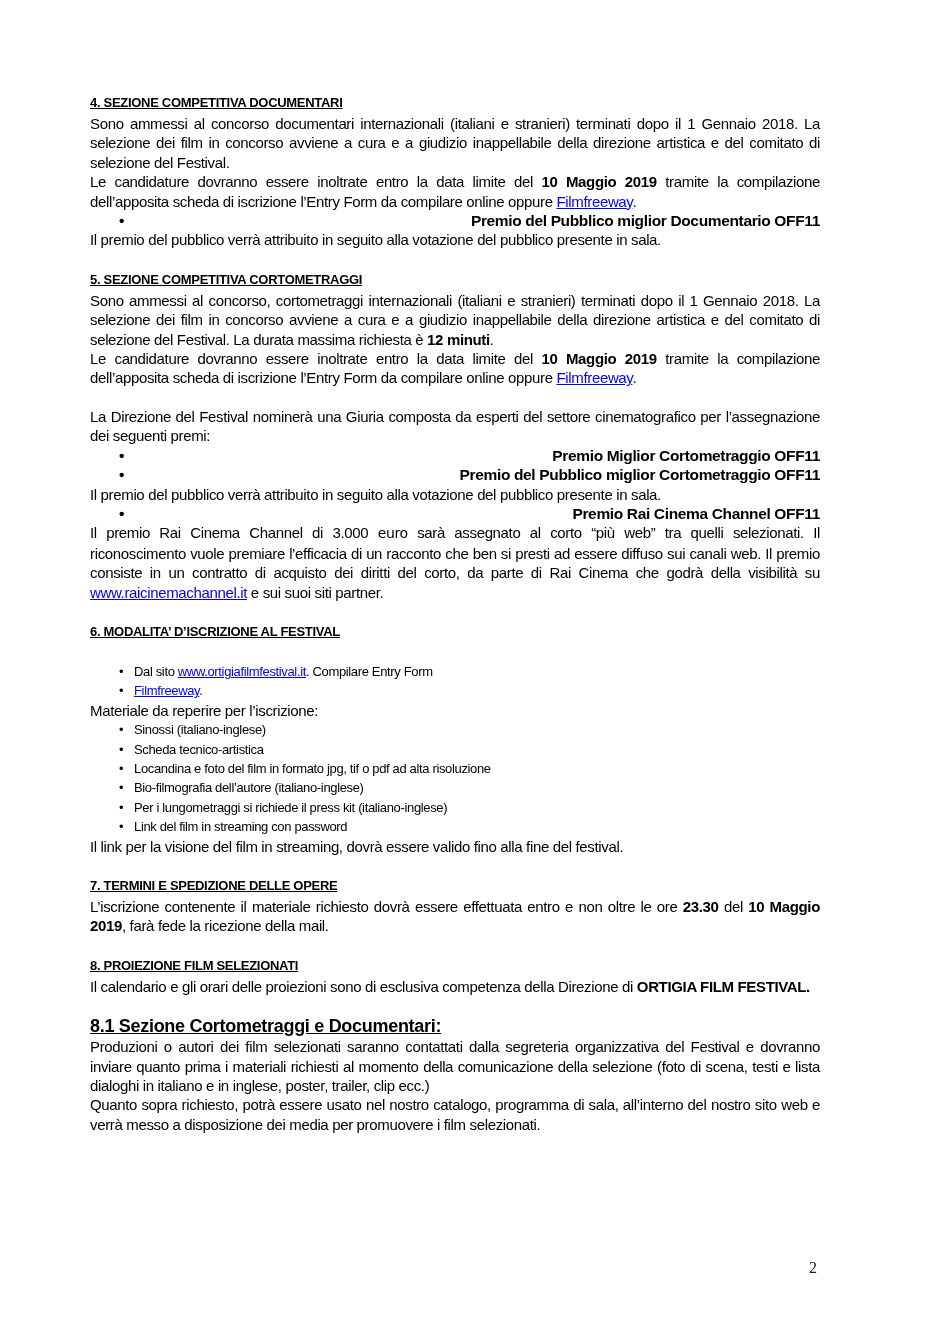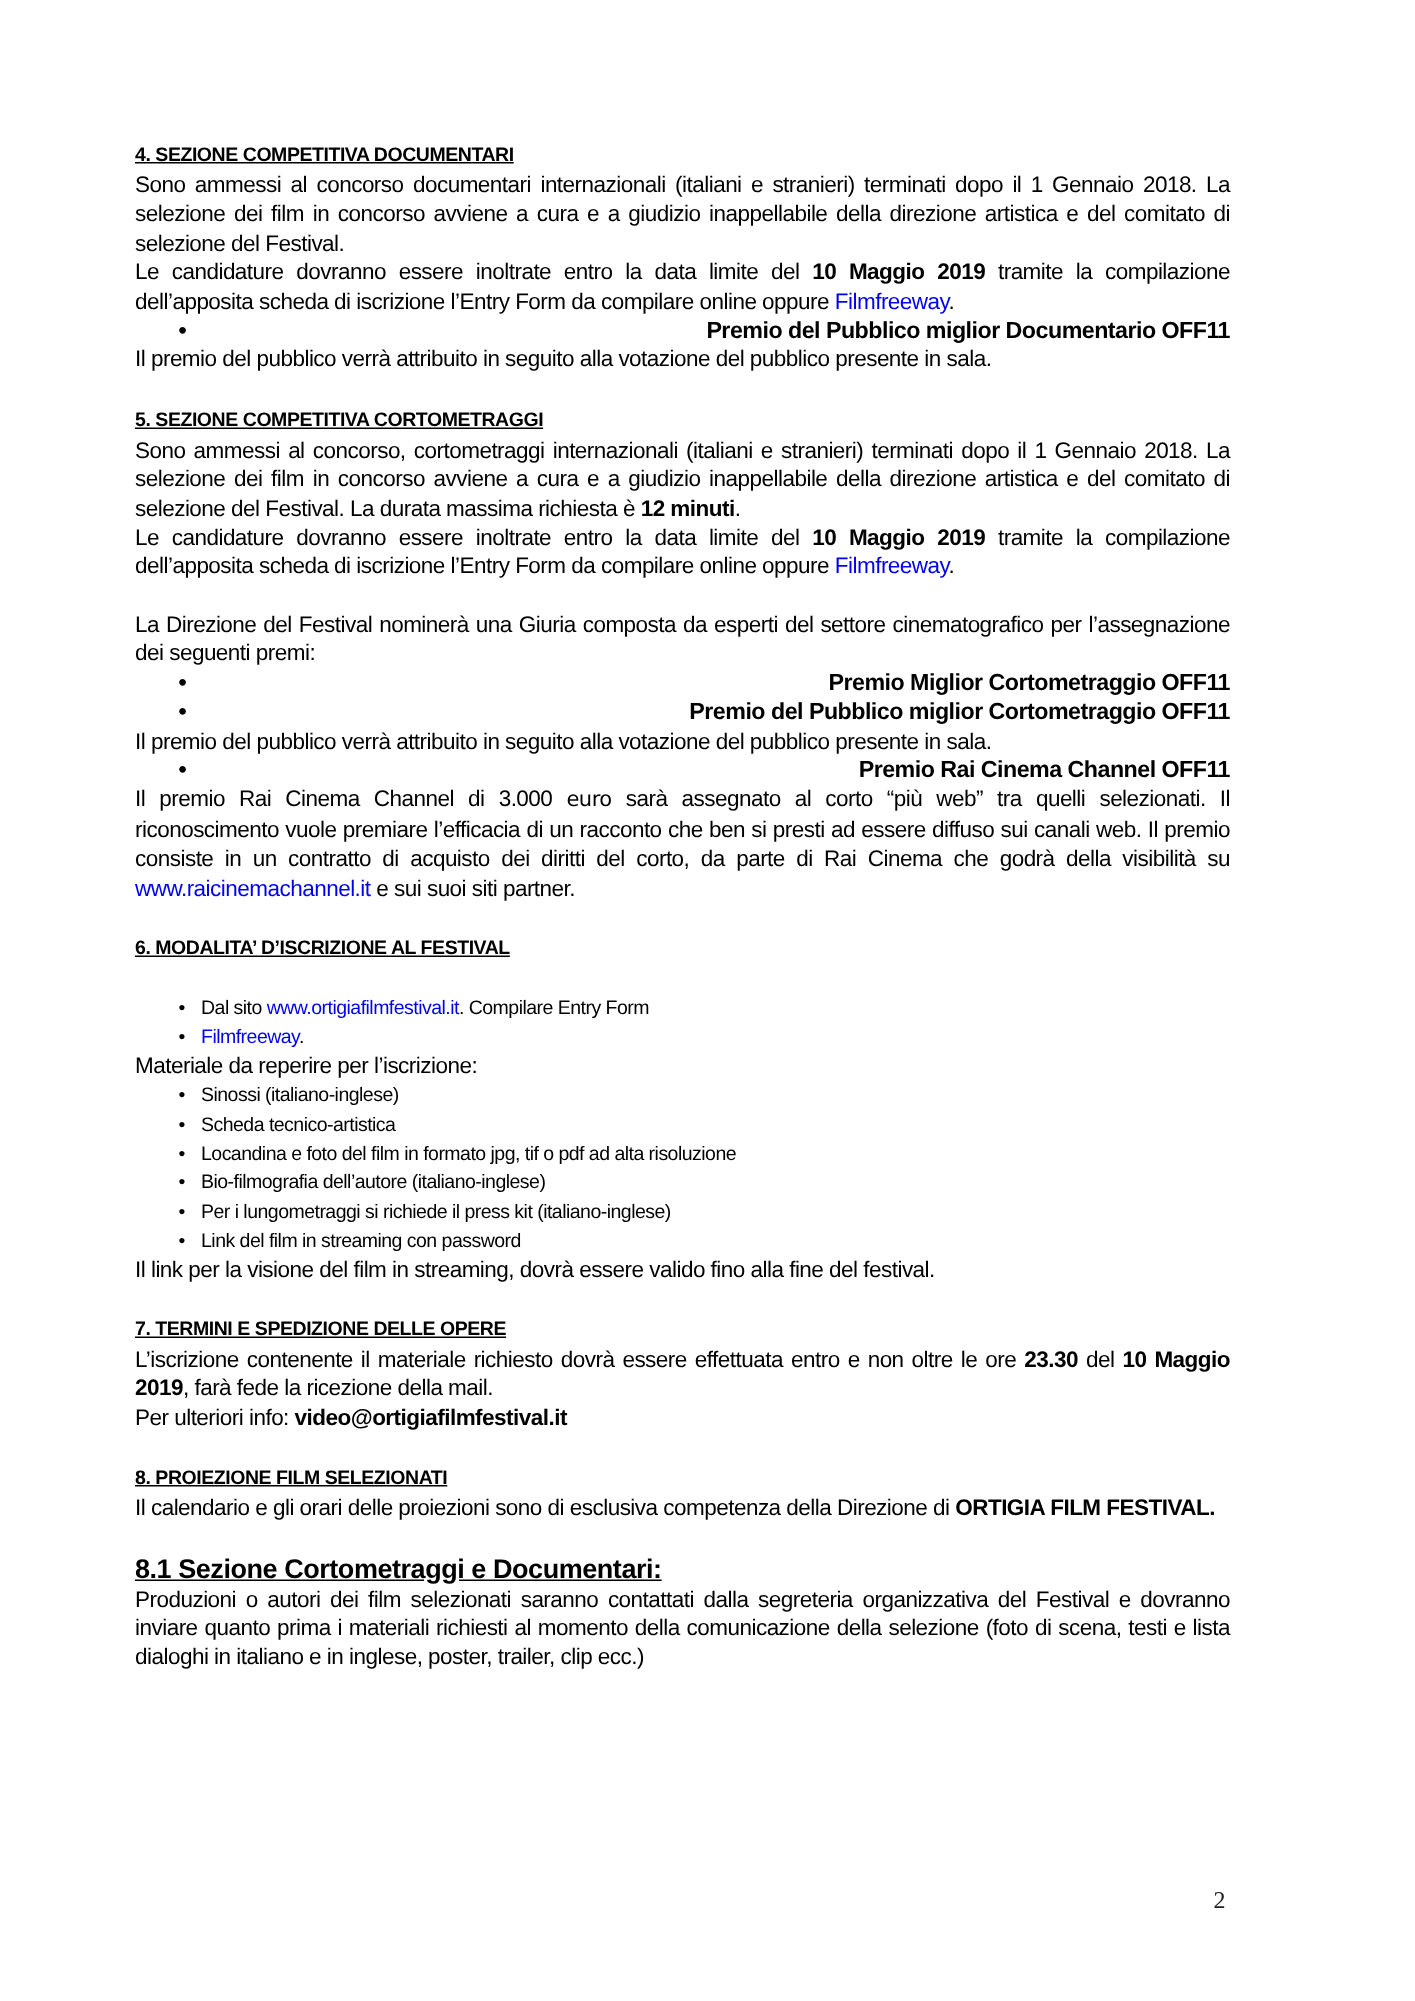--- a/index.html
+++ b/index.html
@@ -8,21 +8,21 @@
   .page { position:absolute; left:90px; top:92px; width:730px; }
   .h { font-weight:bold; text-decoration:underline; font-size:13px; line-height:22px;
        letter-spacing:-0.3px; margin:0; }
   .h.sub { font-size:18px; }
   p { margin:0; font-size:15px; line-height:19.4px; text-align:justify; letter-spacing:-0.35px; }
   ul { margin:0; padding-left:44px; list-style:none; }
   li { font-size:13px; line-height:19.4px; letter-spacing:-0.35px; position:relative; }
   li::before { content:"\2022"; position:absolute; left:-15px; }
   li.bold { font-weight:bold; font-size:15.5px;text-align:right; }
   .b { font-weight:bold; }
-  a { color:#0000ee; }
+  a { color:#0000ee; text-decoration:underline; }
   .euro { font-family:"DejaVu Sans", sans-serif; font-size:14px; }
   .gap-l { height:19px; }
   .pagenum { position:absolute; left:809px; top:1259px; font-family:"Liberation Serif", serif; font-size:16px; color:#222; }
 </style>
 </head>
 <body>
 
 <div class="page">
 
   <h2 class="h">4. SEZIONE COMPETITIVA DOCUMENTARI</h2>
@@ -68,26 +68,26 @@
     <li>Bio-filmografia dell’autore (italiano-inglese)</li>
     <li>Per i lungometraggi si richiede il press kit (italiano-inglese)</li>
     <li>Link del film in streaming con password</li>
   </ul>
   <p>Il link per la visione del film in streaming, dovrà essere valido fino alla fine del festival.</p>
 
   <div class="gap-l"></div>
 
   <h2 class="h">7. TERMINI E SPEDIZIONE DELLE OPERE</h2>
   <p><span>L’iscrizione contenente il materiale richiesto dovrà essere effettuata entro e non oltre le ore </span><span class="b">23.30</span><span> del </span><span class="b">10 Maggio 2019</span><span>, farà fede la ricezione della mail.</span></p>
-  <p><span>Per ulteriori info: </span><span class="b">video@ortigiafilmfestival.it</span></p>
 
   <div class="gap-l"></div>
 
   <h2 class="h">8. PROIEZIONE FILM SELEZIONATI</h2>
   <p><span>Il calendario e gli orari delle proiezioni sono di esclusiva competenza della Direzione di </span><span class="b">ORTIGIA FILM FESTIVAL.</span></p>
 
   <div class="gap-l"></div>
 
   <h3 class="h sub">8.1 Sezione Cortometraggi e Documentari:</h3>
   <p>Produzioni o autori dei film selezionati saranno contattati dalla segreteria organizzativa del Festival e dovranno inviare quanto prima i materiali richiesti al momento della comunicazione della selezione (foto di scena, testi e lista dialoghi in italiano e in inglese, poster, trailer, clip ecc.)</p>
+  <p>Quanto sopra richiesto, potrà essere usato nel nostro catalogo, programma di sala, all’interno del nostro sito web e verrà messo a disposizione dei media per promuovere i film selezionati.</p>
 </div>
 
 <div class="pagenum">2</div>
 
 </body></html>

